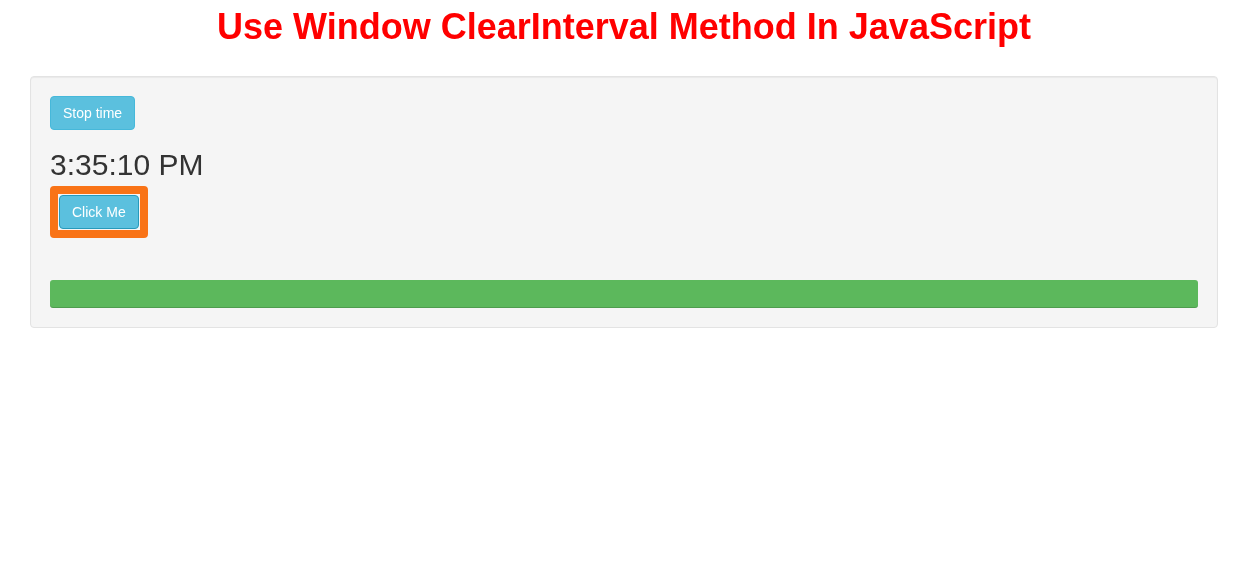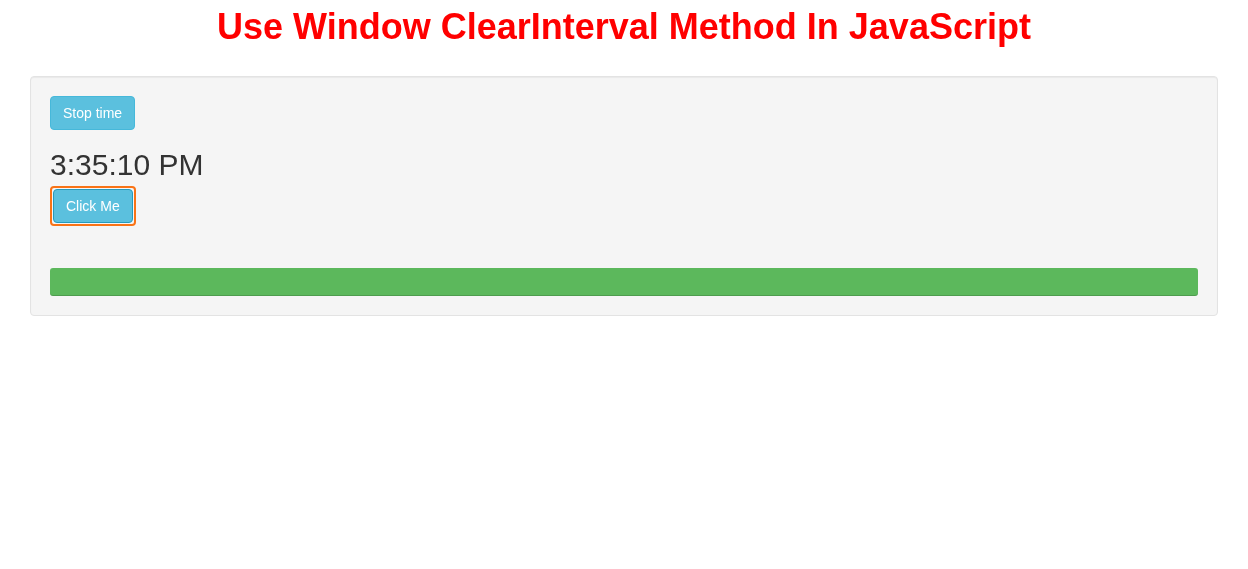--- a/index.html
+++ b/index.html
@@ -60,21 +60,21 @@
       height: 28px;
       background-color: #5cb85c;
       border-radius: 3px;
       margin-top: 42px;
       margin-bottom: 0px;
       width: 100%;
       box-shadow: inset 0 -1px 0 rgba(0,0,0,.15);
     }
     .btn-wrap-second {
       display: inline-block;
-      border: 2px solid #f97316;
+      border: 8px solid #f97316;
       border-radius: 4px;
       padding: 1px;
     }
     .btn-wrap-second .btn-info {
       border: 1px solid #269abc;
       background-color: #5bc0de;
       color: #fff;
     }
   </style>
 </head>

